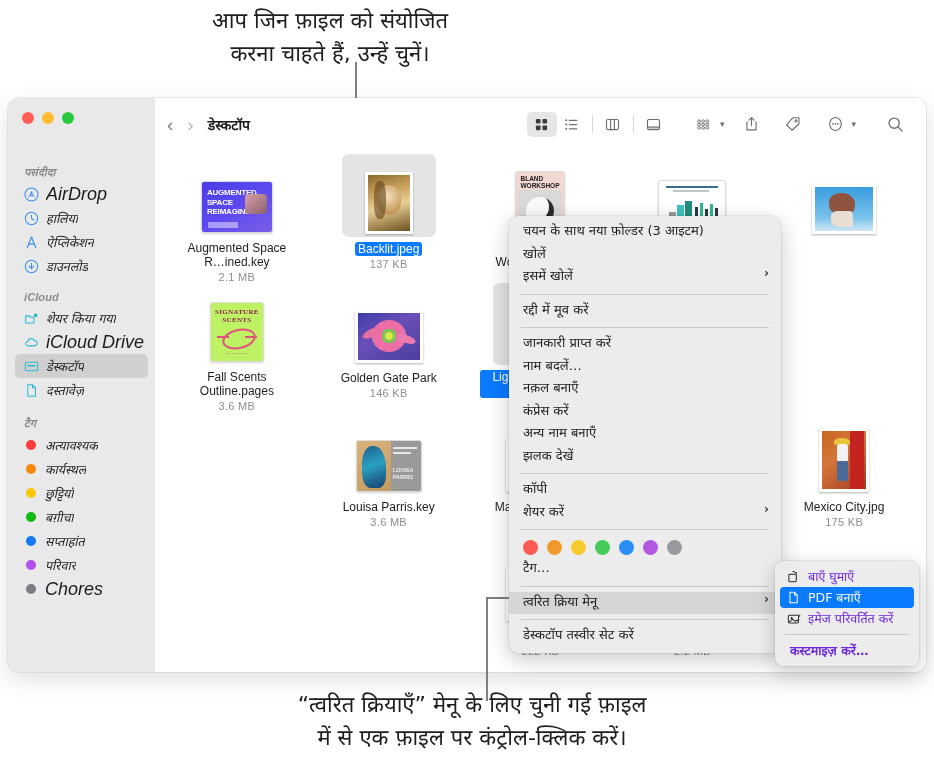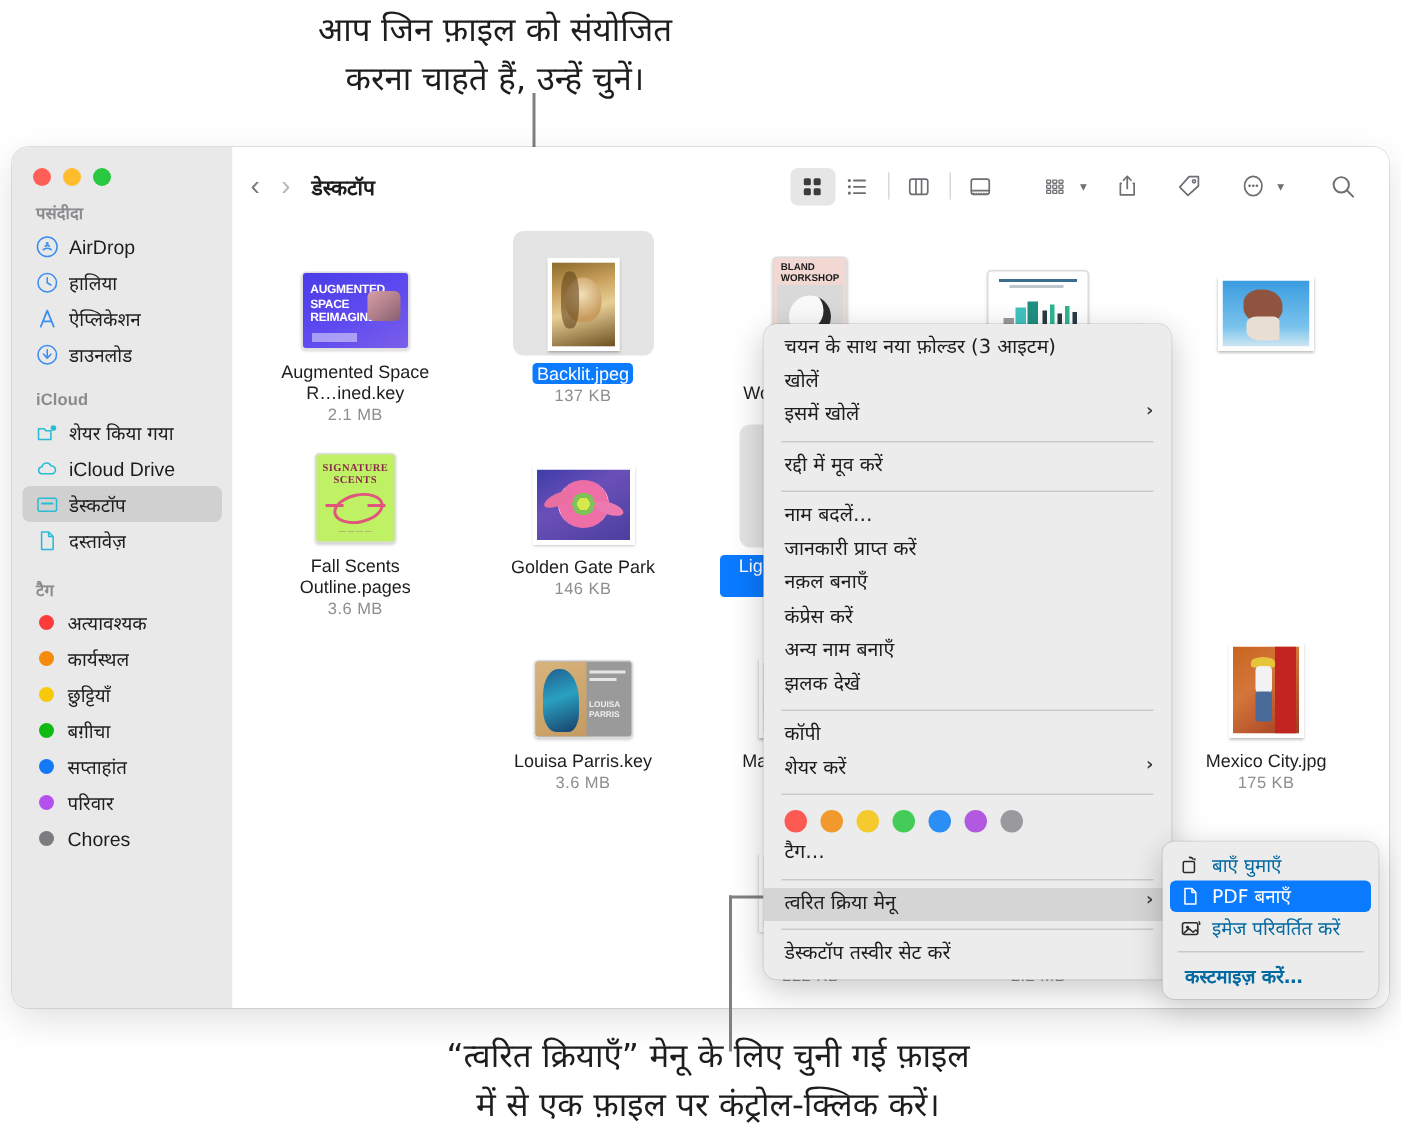--- a/index.html
+++ b/index.html
@@ -40,23 +40,24 @@
     border-radius:11px;
     box-shadow:0 0 0 0.5px rgba(0,0,0,0.14), 0 8px 24px rgba(0,0,0,0.12);
     overflow:hidden;
     display:flex;
   }
 
   
   .sidebar{
     width:147px;flex:0 0 147px;height:100%;
     background:#e9e9e9;
-    padding-top:30px;
+    padding-top:60px;
     box-sizing:border-box;
     position:relative;
+    font-style:italic;
   }
   .traffic{
     position:absolute;left:14px;top:14px;display:flex;gap:8px;
   }
   .dot{width:12px;height:12px;border-radius:50%;}
   .dot.red{background:#ff5f57;}
   .dot.yellow{background:#febc2e;}
   .dot.green{background:#28c840;}
 
   .sb-section{
@@ -66,21 +67,21 @@
   .sb-item{
     display:flex;align-items:center;gap:7px;
     height:24px;margin:0 7px;padding-left:8px;
     border-radius:5px;
     font-size:13px;color:#1d1d1f;
     cursor:default;
   }
   .sb-item.selected{background:#d0d0d0;}
   .sb-ico{width:16px;height:16px;flex:0 0 16px;display:flex;align-items:center;justify-content:center;}
   .sb-label{white-space:nowrap;overflow:hidden;font-family:"DejaVu Sans",sans-serif;font-size:12.5px;}
-  .sb-label.latin{font-family:"Liberation Sans",sans-serif;font-size:13px;}
+  .sb-label.latin{font-family:"Liberation Sans",sans-serif;font-size:18px;}
   .tagdot{width:10px;height:10px;border-radius:50%;}
   .sb-item.tag{gap:9px;padding-left:11px;}
 
   
   .content{flex:1;height:100%;background:#ffffff;position:relative;}
 
   .toolbar{
     height:52px;display:flex;align-items:center;
     padding:0 16px 0 12px;box-sizing:border-box;
     position:relative;
@@ -165,21 +166,21 @@
     position:absolute;left:775px;top:561px;width:144px;
     background:#ececec;border-radius:8px;
     box-shadow:0 0 0 0.5px rgba(0,0,0,0.13), 0 6px 20px rgba(0,0,0,0.22);
     padding:5px 0;box-sizing:border-box;
     font-family:"DejaVu Sans",sans-serif;
     z-index:60;
   }
   .smi{
     height:21px;display:flex;align-items:center;gap:7px;
     margin:0 5px;padding:0 6px;border-radius:4px;
-    font-size:12.5px;color:#0369a1;cursor:default;white-space:nowrap;
+    font-size:12.5px;color:#6d28d9;cursor:default;white-space:nowrap;
   }
   .smi.sel{background:#0a7aff;color:#fff;}
   .smi .ico{width:15px;display:flex;justify-content:center;}
   .smi.plain{padding-left:10px;font-weight:bold;}
 </style>
 </head>
 <body>
 
 <div class="callout-top">आप जिन फ़ाइल को संयोजित
 करना चाहते हैं, उन्हें चुनें।</div>
@@ -673,24 +674,24 @@
   <div class="mi">
       <span>इसमें खोलें</span>
       <span class="arrow">›</span>
     </div>
   <div class="msep"></div>
   <div class="mi">
       <span>रद्दी में मूव करें</span>
     </div>
   <div class="msep"></div>
   <div class="mi">
+      <span>जानकारी प्राप्त करें</span>
+    </div>
+  <div class="mi">
       <span>नाम बदलें…</span>
-    </div>
-  <div class="mi">
-      <span>जानकारी प्राप्त करें</span>
     </div>
   <div class="mi">
       <span>नक़ल बनाएँ</span>
     </div>
   <div class="mi">
       <span>कंप्रेस करें</span>
     </div>
   <div class="mi">
       <span>अन्य नाम बनाएँ</span>
     </div>

